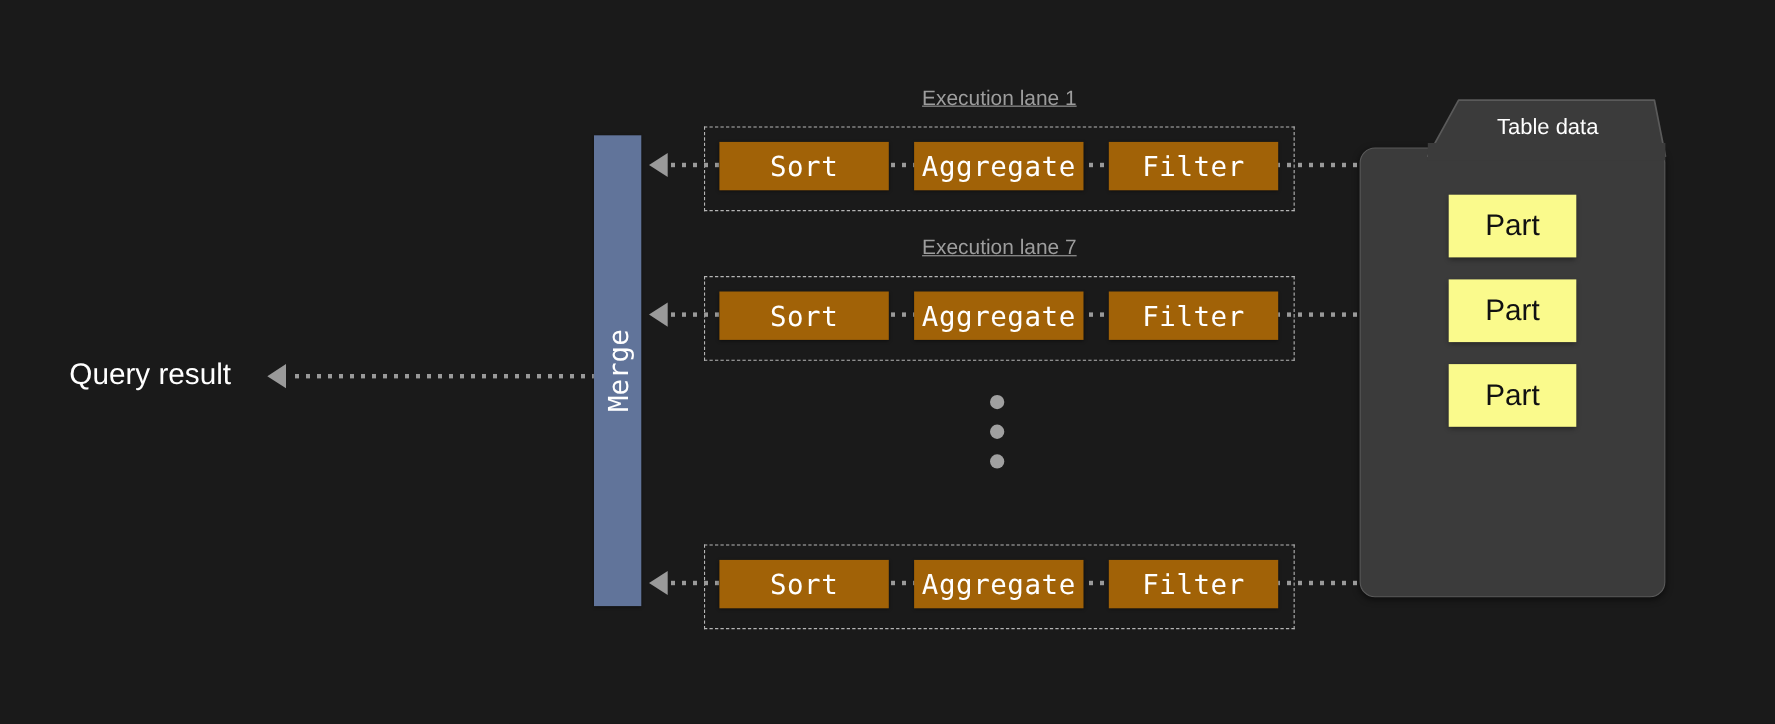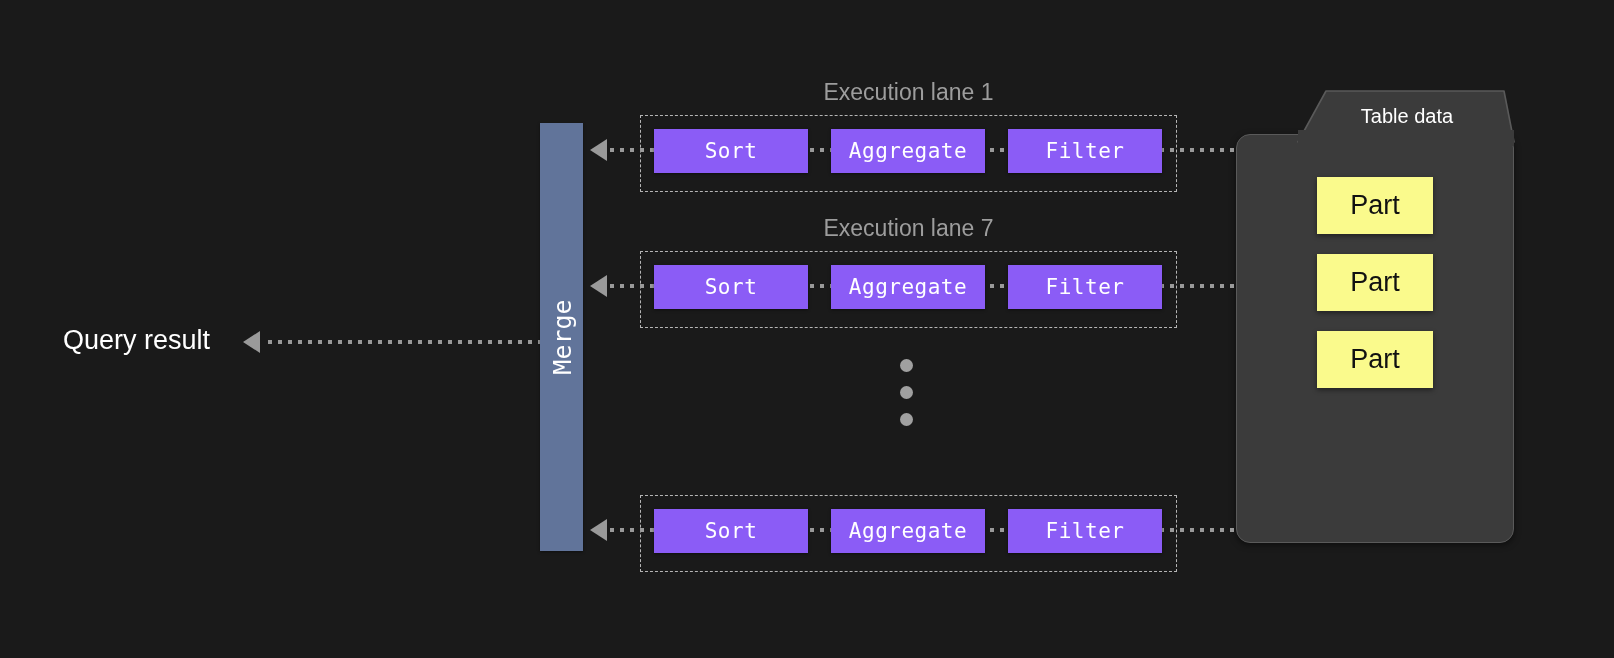--- a/index.html
+++ b/index.html
@@ -36,24 +36,24 @@
     width: 0; height: 0;
     border-top: 11px solid transparent;
     border-bottom: 11px solid transparent;
     border-right: 17px solid #9a9a9a;
     z-index: 3;
   }
 
   
   .op-box {
     position: absolute;
-    background: #8b5cf6;
+    background: #a16207;
     color: #ffffff;
     font-family: "DejaVu Sans Mono", monospace;
-    font-size: 21px;
+    font-size: 25px;
     letter-spacing: 0.5px;
     display: flex;
     align-items: center;
     justify-content: center;
     z-index: 2;
     box-shadow: 0 1px 3px rgba(0,0,0,0.45);
   }
 
   
   .merge-bar {
@@ -79,23 +79,24 @@
     position: absolute;
     border: 1px dashed #b5b5b5;
     box-sizing: border-box;
     z-index: 0;
   }
 
   
   .lane-caption {
     position: absolute;
     color: #9d9d9d;
-    font-size: 23px;
+    font-size: 19px;
     white-space: nowrap;
     text-align: center;
+    text-decoration: underline;
   }
 
   
   .query-result {
     position: absolute;
     color: #ffffff;
     font-size: 27px;
     white-space: nowrap;
   }
 

